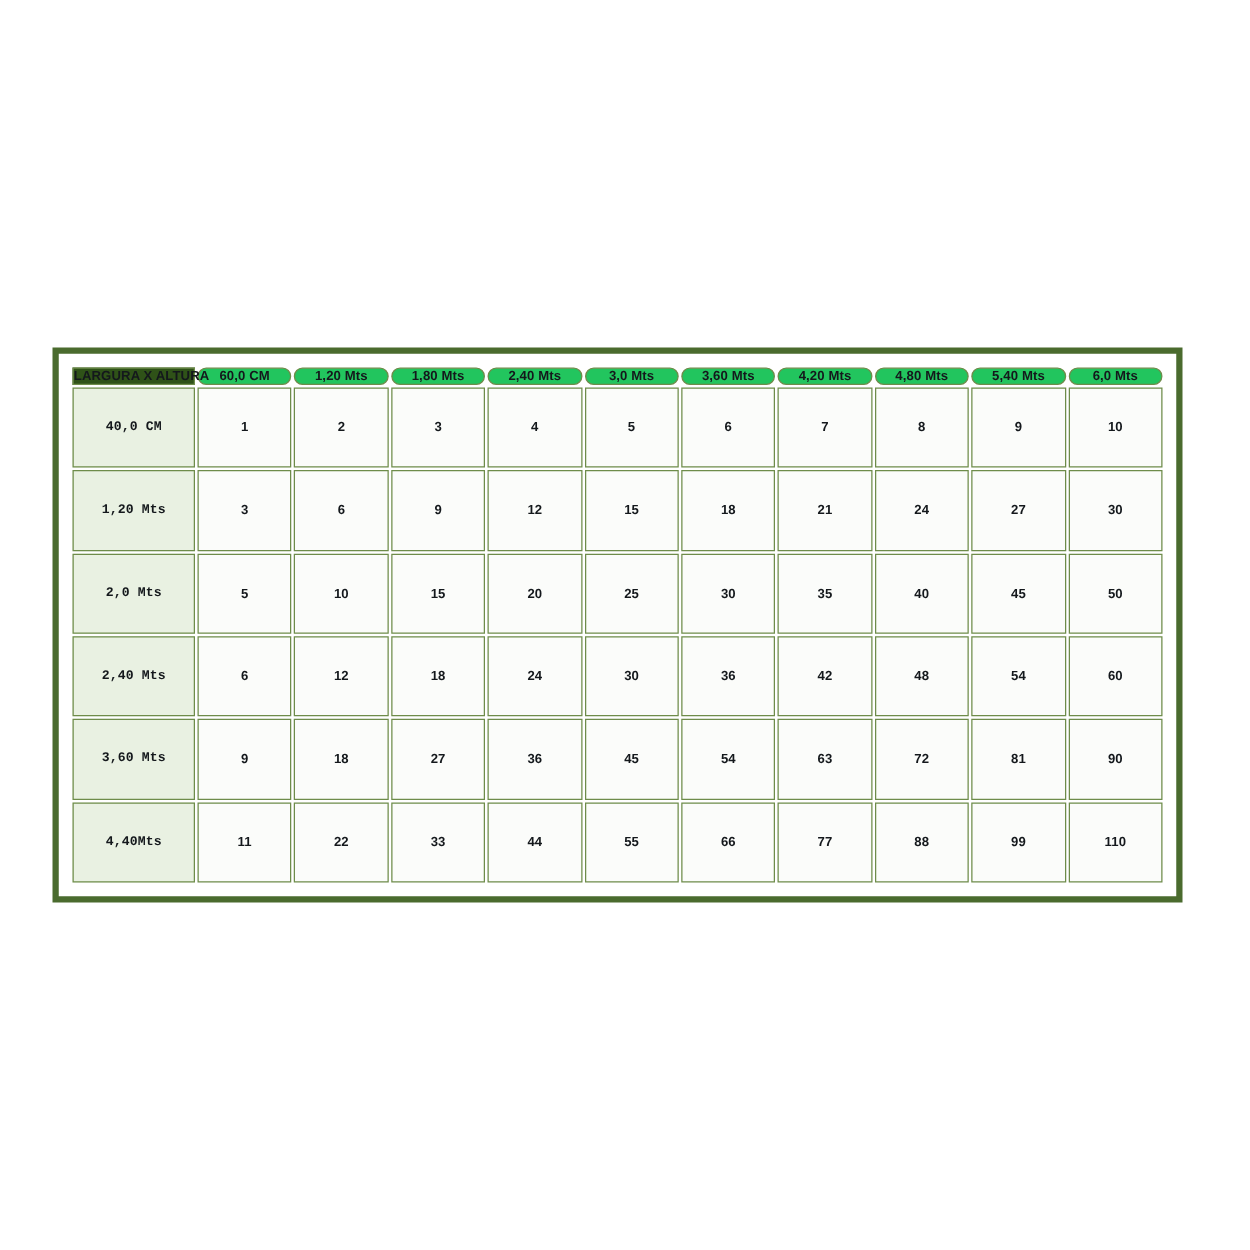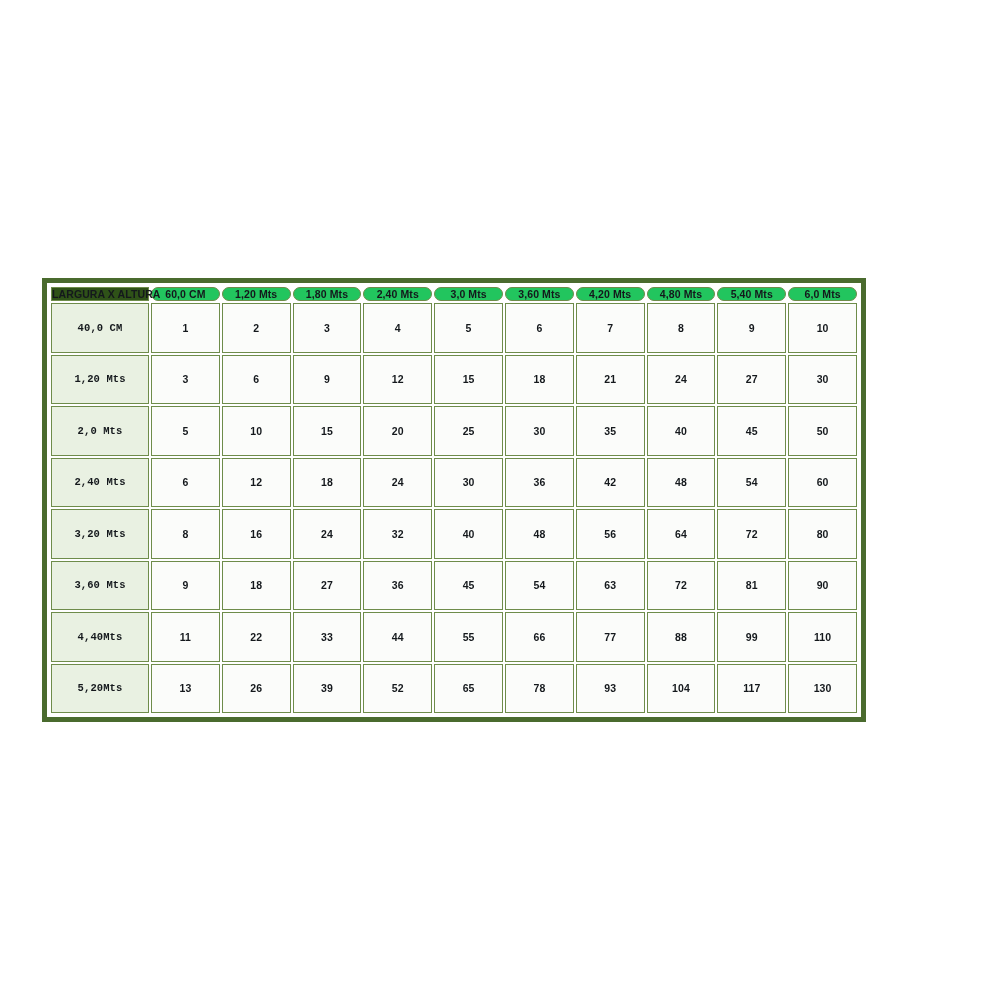--- a/index.html
+++ b/index.html
@@ -18,26 +18,26 @@
     width: 1000px;
     height: 1000px;
     background: #ffffff;
   }
 
   
   #table-frame {
     position: absolute;
     left: 42px;
     top: 278px;
-    width: 824px;
+    width: 904px;
     height: 444px;
     box-sizing: border-box;
     border: 5px solid #4a6b2e;
     background: #ffffff;
-    padding: 2px;
+    padding: 9px;
   }
 
   table#measure-table {
     width: 100%;
     height: 100%;
     border-collapse: separate;
     border-spacing: 2px;
     table-layout: fixed;
   }
 
@@ -170,33 +170,20 @@
             <td class="data-cell">18</td>
             <td class="data-cell">24</td>
             <td class="data-cell">30</td>
             <td class="data-cell">36</td>
             <td class="data-cell">42</td>
             <td class="data-cell">48</td>
             <td class="data-cell">54</td>
             <td class="data-cell">60</td>
           </tr>
           <tr>
-            <th class="row-header">3,20 Mts</th>
-            <td class="data-cell">8</td>
-            <td class="data-cell">16</td>
-            <td class="data-cell">24</td>
-            <td class="data-cell">32</td>
-            <td class="data-cell">40</td>
-            <td class="data-cell">48</td>
-            <td class="data-cell">56</td>
-            <td class="data-cell">64</td>
-            <td class="data-cell">72</td>
-            <td class="data-cell">80</td>
-          </tr>
-          <tr>
             <th class="row-header">3,60 Mts</th>
             <td class="data-cell">9</td>
             <td class="data-cell">18</td>
             <td class="data-cell">27</td>
             <td class="data-cell">36</td>
             <td class="data-cell">45</td>
             <td class="data-cell">54</td>
             <td class="data-cell">63</td>
             <td class="data-cell">72</td>
             <td class="data-cell">81</td>
@@ -208,30 +195,17 @@
             <td class="data-cell">22</td>
             <td class="data-cell">33</td>
             <td class="data-cell">44</td>
             <td class="data-cell">55</td>
             <td class="data-cell">66</td>
             <td class="data-cell">77</td>
             <td class="data-cell">88</td>
             <td class="data-cell">99</td>
             <td class="data-cell">110</td>
           </tr>
-          <tr>
-            <th class="row-header">5,20Mts</th>
-            <td class="data-cell">13</td>
-            <td class="data-cell">26</td>
-            <td class="data-cell">39</td>
-            <td class="data-cell">52</td>
-            <td class="data-cell">65</td>
-            <td class="data-cell">78</td>
-            <td class="data-cell">93</td>
-            <td class="data-cell">104</td>
-            <td class="data-cell">117</td>
-            <td class="data-cell">130</td>
-          </tr>
         </tbody>
     </table>
   </div>
 
 </div>
 
 </body></html>

